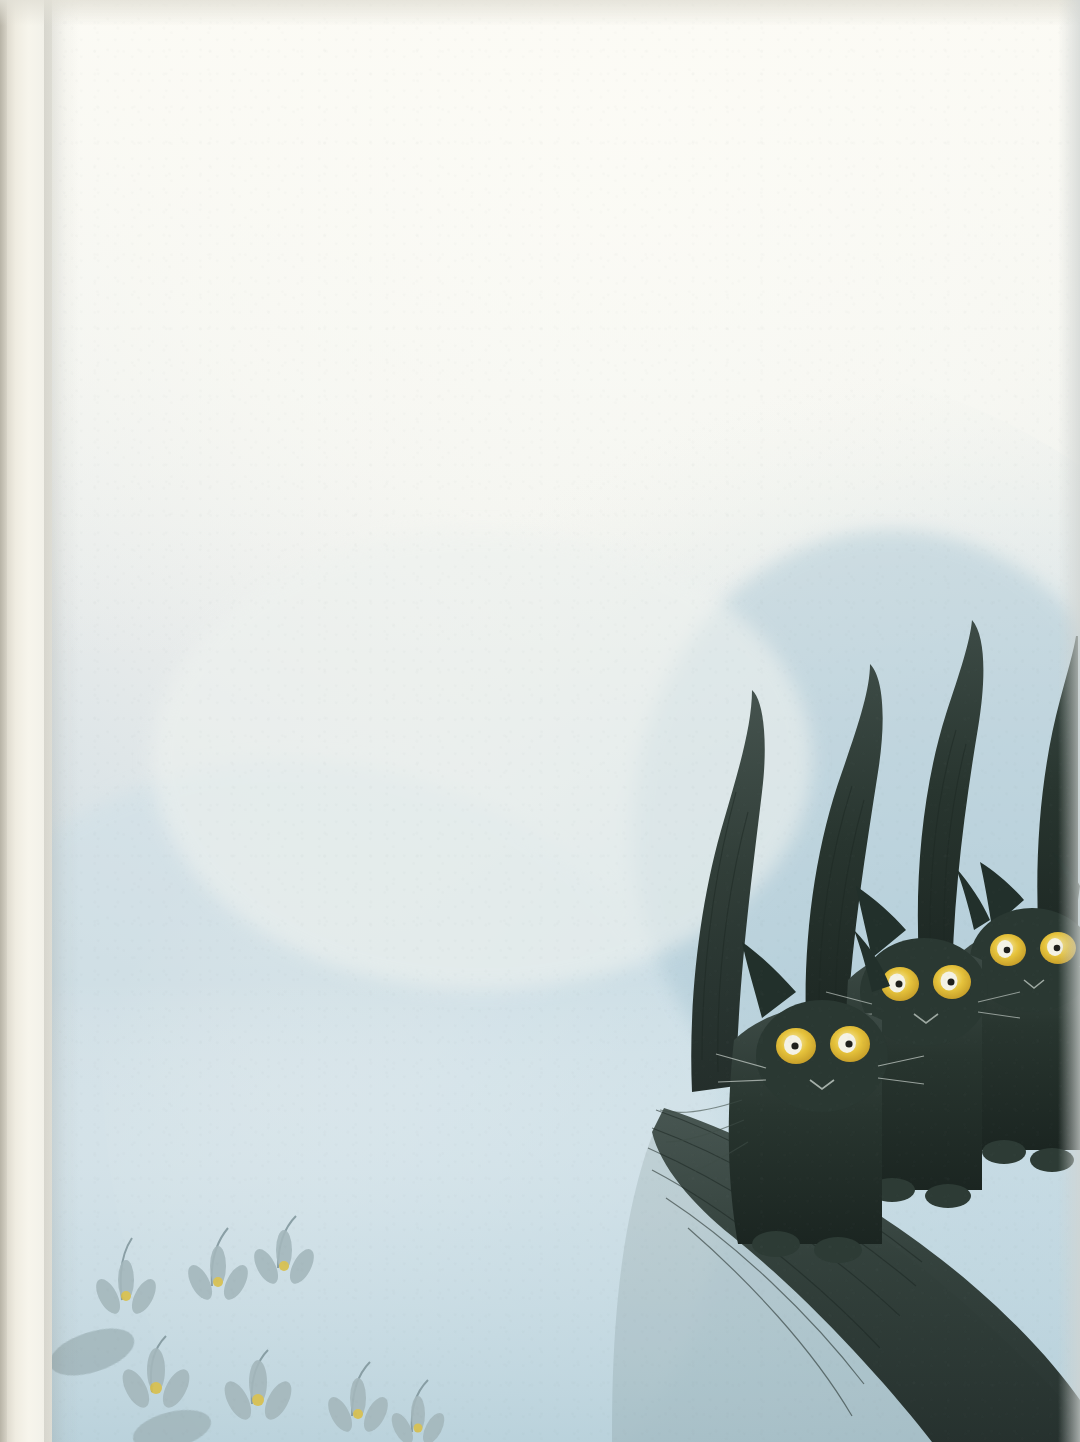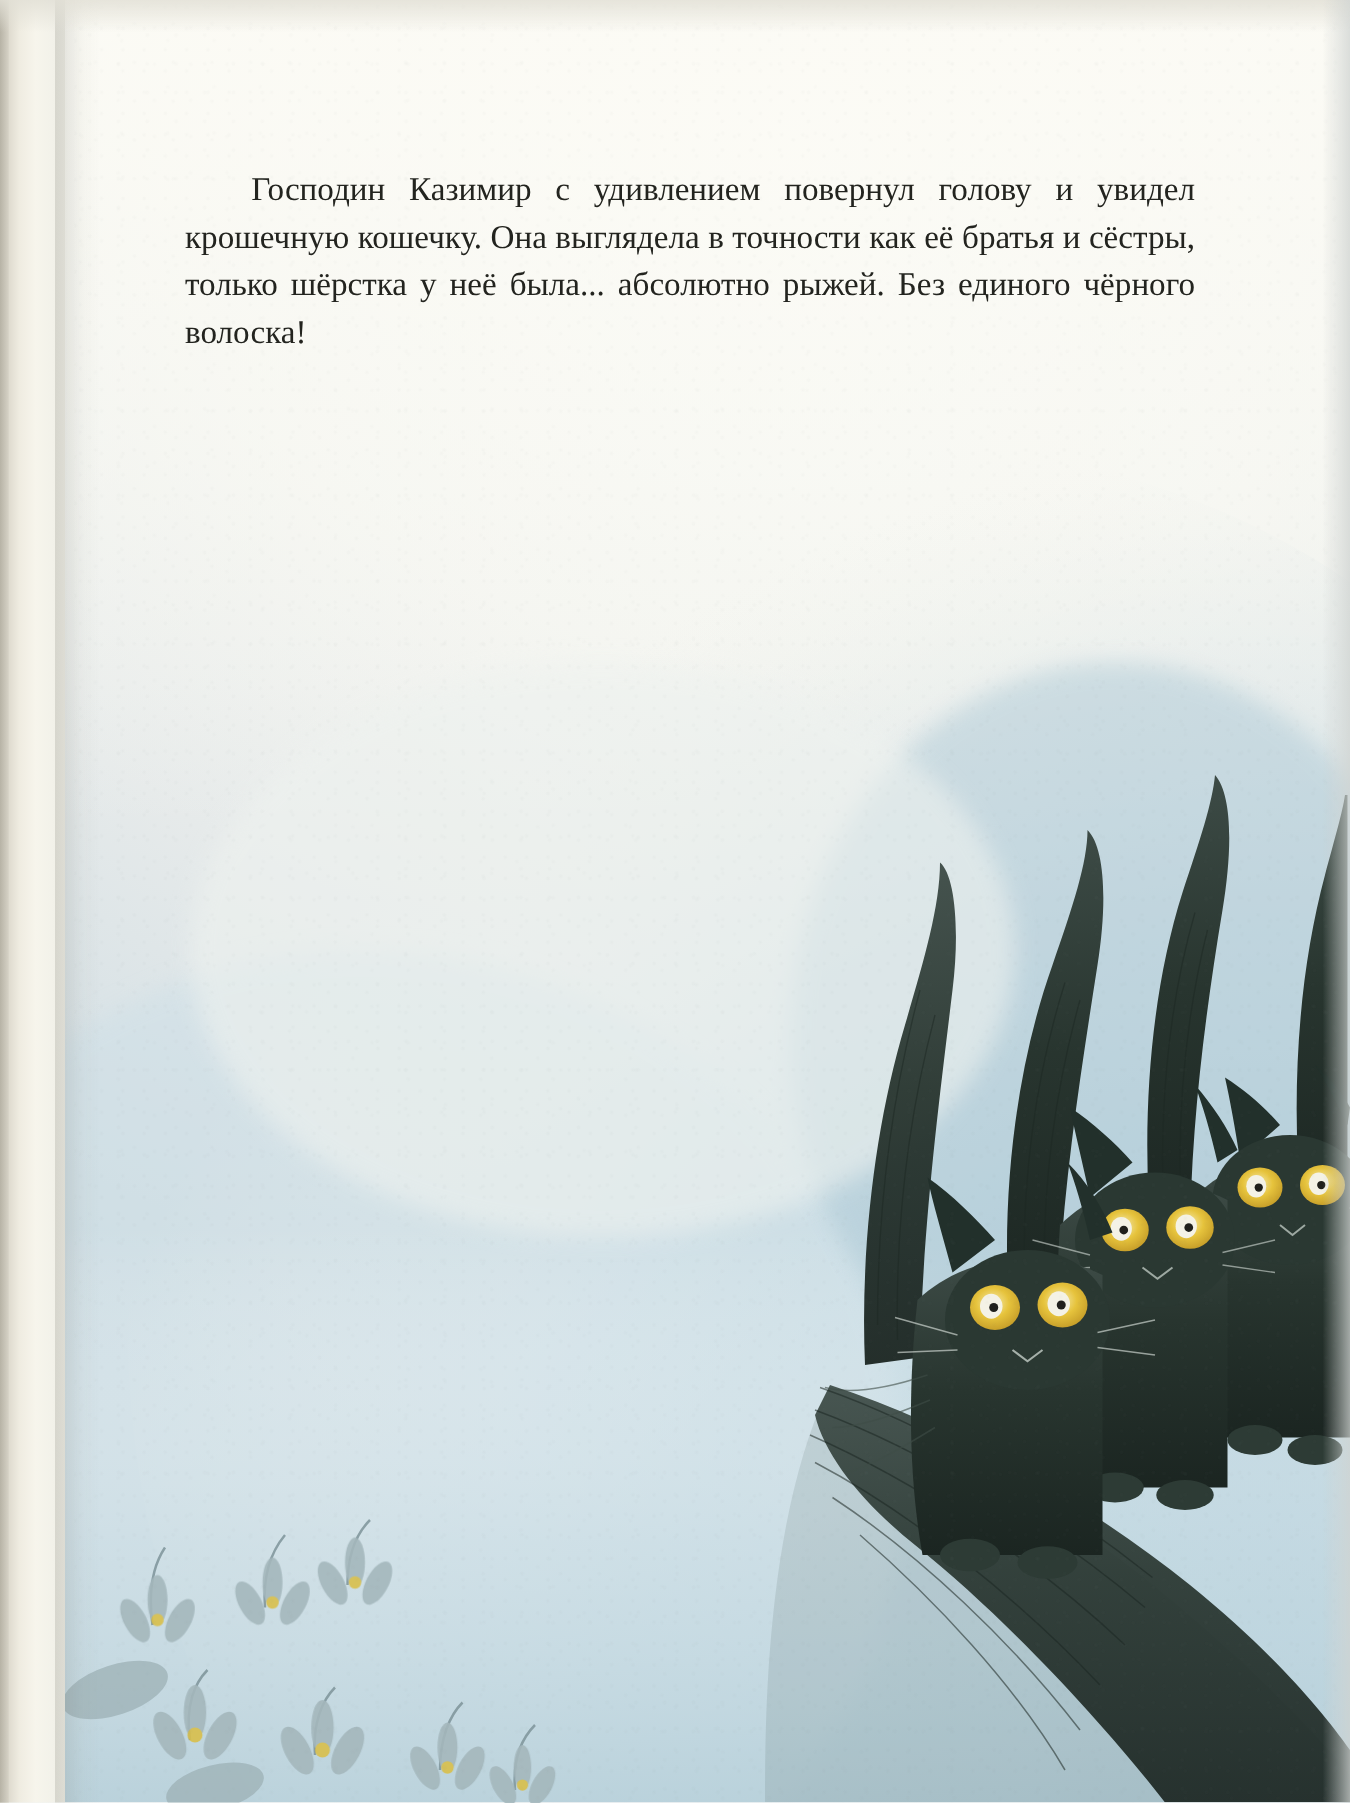--- a/index.html
+++ b/index.html
@@ -328,16 +328,15 @@
 
   <div class="grain"></div>
 
   <div class="gutter"></div>
   <div class="gutter-shadow"></div>
   <div class="gutter-edge"></div>
   <div class="top-edge"></div>
   <div class="right-edge"></div>
 
   <div class="text-block">
-    <p>Господин Казимир с удивлением повернул голову и увидел крошечную кошечку. Она выглядела в точности как её братья и сёстры, только шёрстка у неё была... абсолютно рыжей. Без единого чёрного волоска!</p>
   </div>
 
 </div>
 
 </body></html>

